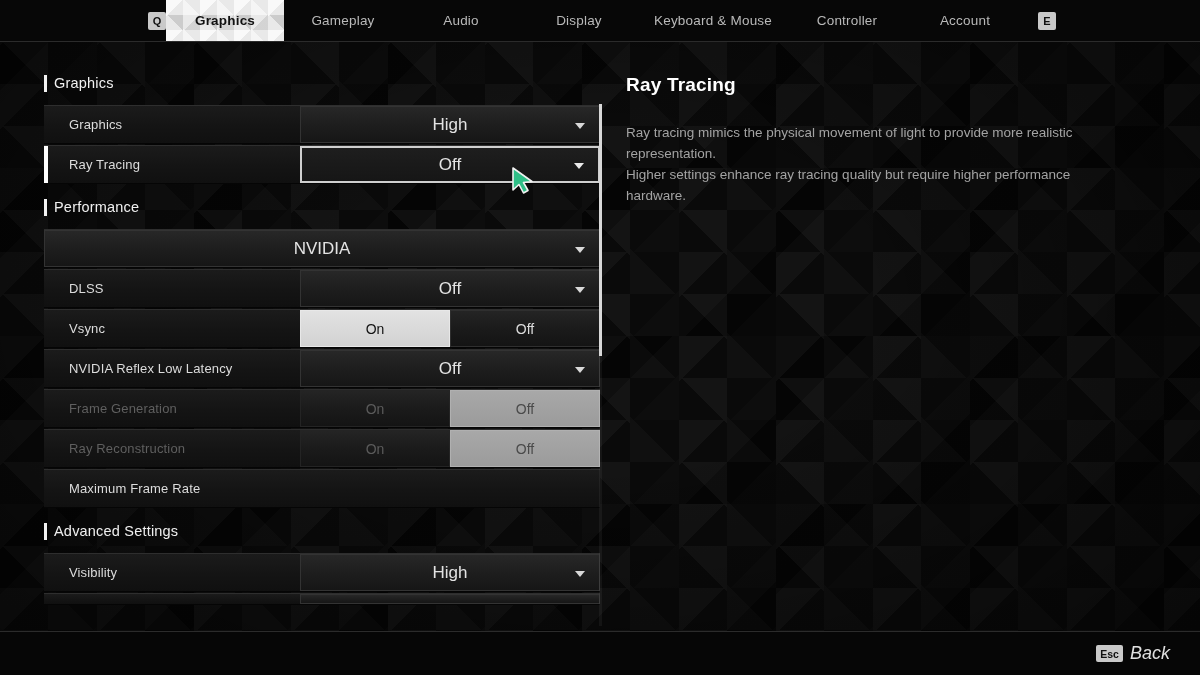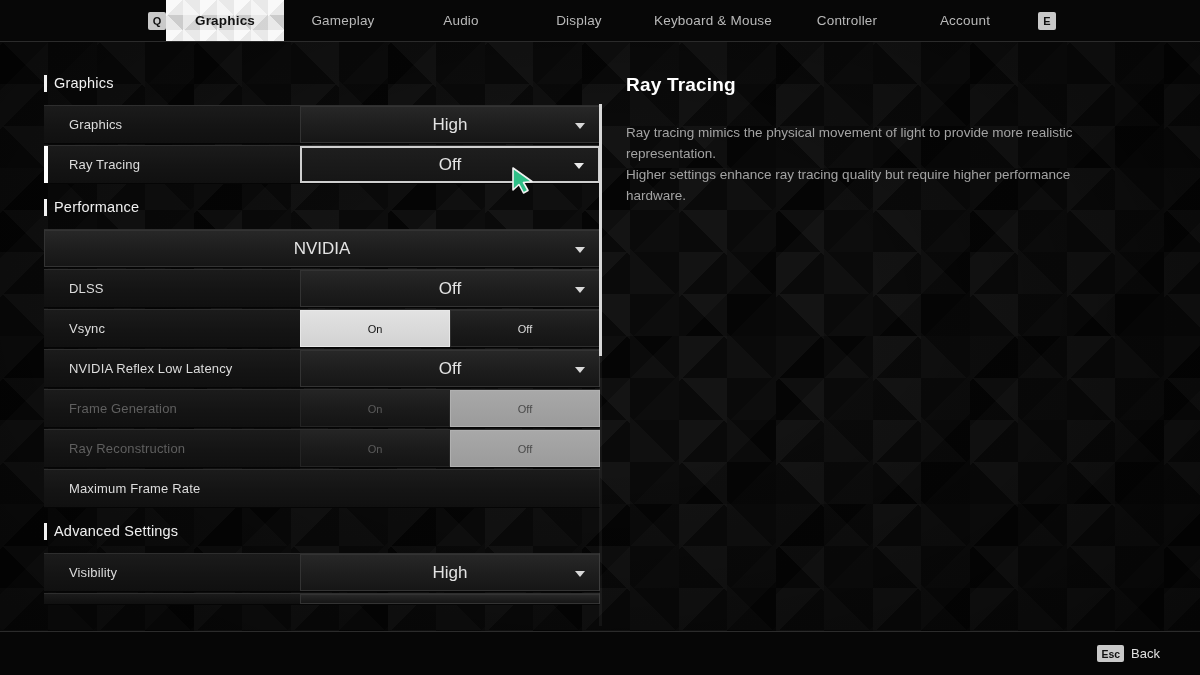--- a/index.html
+++ b/index.html
@@ -126,21 +126,21 @@
     border-right:5px solid transparent;
     border-top:6px solid #d8d8d8;
   }
   .row.selected .drop-arrow { border-top-color:#eaeaea; }
 
   
   .ctl-toggle { flex:1 1 auto; display:flex; }
   .tog {
     flex:1 1 50%;
     display:flex; align-items:center; justify-content:center;
-    font-size:11px;
+    font-size:14px;
     background:linear-gradient(180deg,#242424 0%,#1a1a1a 55%,#141414 100%);
     border:1px solid #2f2f2f;
     color:#dcdcdc;
   }
   .tog.on { background:linear-gradient(180deg,#e2e2e2 0%,#d2d2d2 100%); color:#131313; border-color:#e8e8e8; }
   .row.disabled .tog { color:#5b5b5b; border-color:#242424; }
   .row.disabled .tog.on { background:linear-gradient(180deg,#a8a8a8 0%,#9b9b9b 100%); color:#4a4a4a; border-color:#b0b0b0; }
 
   
   .row.clipped { height:12px; overflow:hidden; }
@@ -164,28 +164,28 @@
   .detail-body p { margin:0; }
 
   
   .botline {
     position:absolute; left:0; top:631px; width:1200px; height:1px; background:#2b2b2b;
   }
   .botbar {
     position:absolute; left:0; top:632px; width:1200px; height:43px;
     background:#060606;
     display:flex; align-items:center; justify-content:flex-end;
-    padding-right:40px; gap:7px;
+    padding-right:30px; gap:7px;
   }
   .esc-cap {
     min-width:26px; height:17px; border-radius:2px; padding:0 4px;
     background:#c9c9c9; color:#101010; font-size:10.5px; font-weight:bold;
     display:flex; align-items:center; justify-content:center;
   }
-  .back-label { color:#e0e0e0; font-size:13px; }
+  .back-label { color:#e0e0e0; font-size:18px;font-style:italic; }
 
   
   .cursor { position:absolute; left:511px; top:166px; width:26px; height:30px; z-index:40; }
 </style>
 </head>
 <body>
 
 <div class="bg"></div>
 <div class="bg-vig"></div>
 

